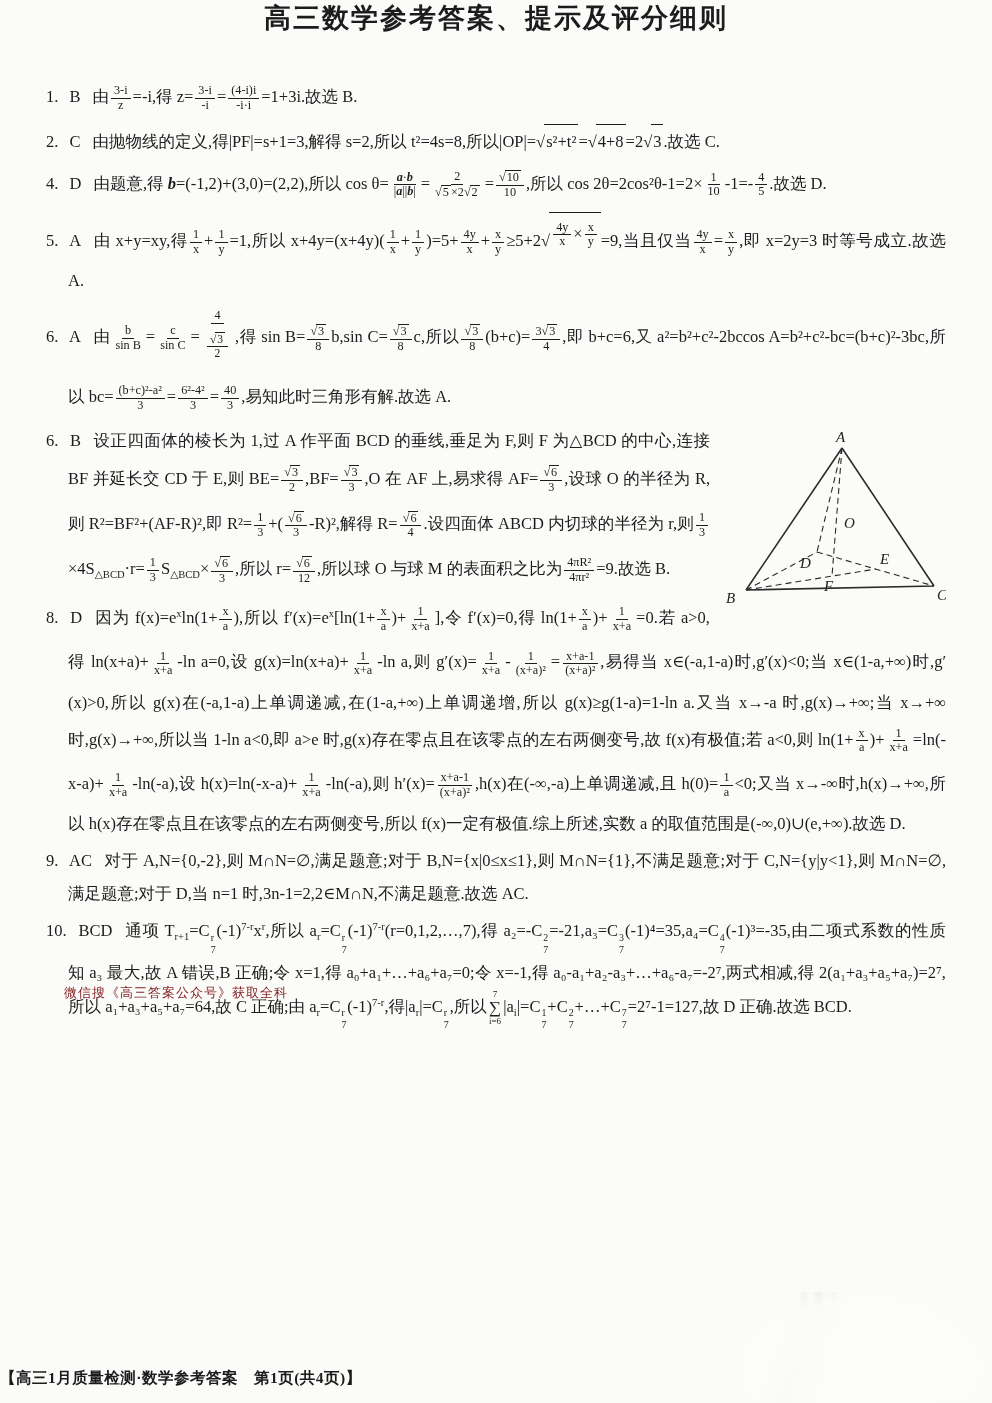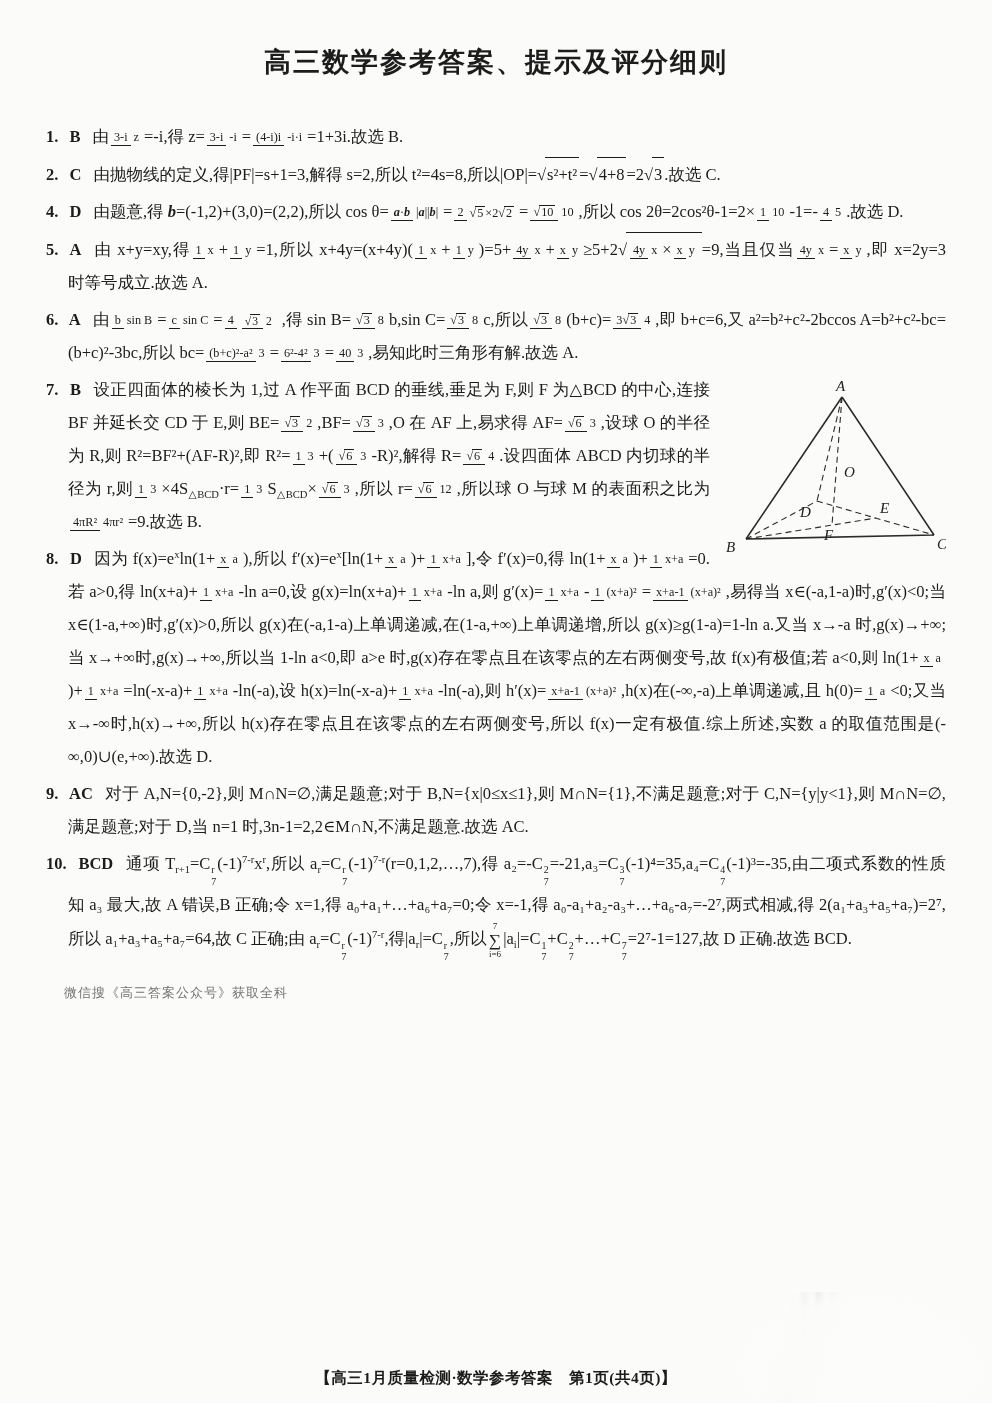--- a/index.html
+++ b/index.html
@@ -3,31 +3,31 @@
 <meta charset="utf-8">
 <style>
   html,body{margin:0;padding:0;}
   body{
     width:992px;height:1403px;position:relative;overflow:hidden;
     background:#fbfbf9;color:#1c1c1c;
     font-family:"Liberation Serif","DejaVu Serif",serif;
   }
   .title{
     text-align:center;font-size:27px;font-weight:bold;letter-spacing:2px;
-    margin:0;padding-top:44px;padding-bottom:40px;
+    margin:0;padding-bottom:40px;
   }
   .content{margin:0 46px;}
   .q{
     font-size:16.5px;line-height:2.0;text-align:justify;
     padding-left:22px;text-indent:-22px;margin-bottom:4px;
   }
-  .qn{font-weight:bold;margin-right:12px;word-spacing:7px;white-space:nowrap;margin-top:36px;}
-  
-  .fr{display:inline-flex;flex-direction:row;align-items:center;vertical-align:middle;
-      font-size:.74em;line-height:1.12;margin:0 2px;text-indent:0;}
+  .qn{font-weight:normal;margin-right:12px;word-spacing:7px;white-space:nowrap;margin-top:36px;}
+  
+  .fr{display:inline-flex;flex-direction:column;align-items:center;vertical-align:middle;
+      font-size:.74em;line-height:1.12;margin:8px 2px;text-indent:0;}
   .fr .fn{padding:0 3px;border-bottom:1.2px solid currentColor;white-space:nowrap;}
   .fr .fd{padding:0 3px;white-space:nowrap;}
   .fr .fr{font-size:.95em;}
   
   .sq{white-space:nowrap;display:inline-flex;align-items:flex-end;text-indent:0;}
   .sq .sg{margin-right:-1px;}
   .sq .rd{border-top:1.1px solid currentColor;padding:0 2px;}
   
   sup,sub{font-size:.64em;line-height:0;}
   
@@ -37,23 +37,23 @@
   .st{display:inline-flex;flex-direction:column;align-items:center;vertical-align:middle;
       line-height:1;margin:0 2px;text-indent:0;}
   .st .o,.st .u{font-size:.55em;line-height:1.15;}
   .st .m{font-size:1.05em;}
   .bv{font-weight:bold;font-style:italic;}
   
   .figwrap{float:right;width:222px;height:184px;margin:4px 0 6px 14px;text-indent:0;}
   .figwrap svg{width:100%;height:100%;}
   .figwrap text{font-size:15px;font-style:italic;fill:#222;
       font-family:"Liberation Serif","DejaVu Serif",serif;}
-  .watermark{position:absolute;left:64px;top:984px;font-size:13px;color:#737373;
+  .watermark{position:absolute;left:64px;top:984px;font-size:13px;color:#7f1d1d;
       letter-spacing:1px;}
-  .footer{position:absolute;left:0;right:0;bottom:14px;text-align:center;
+  .footer{position:absolute;left:0;right:0;bottom:14px;text-align:left;
       font-weight:bold;font-size:15.5px;letter-spacing:.5px;}
   
   .art-blob{position:absolute;right:-40px;bottom:-30px;width:430px;height:210px;
     background:radial-gradient(ellipse 62% 72% at 60% 68%,
       rgba(252,252,251,.99) 0%,rgba(252,252,251,.95) 42%,rgba(252,252,251,0) 74%);}
   .art-streaks{position:absolute;right:10px;bottom:46px;width:300px;height:110px;
     background:repeating-linear-gradient(91deg,
       rgba(251,251,250,0) 0 6px,rgba(251,251,250,.85) 6px 15px);
     filter:blur(2px);transform:rotate(-2deg);}
   .art-shadow{position:absolute;left:688px;top:1292px;width:250px;height:130px;
@@ -201,21 +201,21 @@
         <path d="M118 20 L93 124 M22 162 L93 124 M93 124 L210 158 M22 162 L152 141 M118 20 L108 148" stroke-width="1.1" stroke-dasharray="6 4"></path>
       </g>
       <text x="112" y="14">A</text>
       <text x="2" y="175">B</text>
       <text x="213" y="172">C</text>
       <text x="76" y="140">D</text>
       <text x="156" y="136">E</text>
       <text x="100" y="163">F</text>
       <text x="120" y="100">O</text>
     </svg>
-  </span><span class="qn">7. B</span><span class="qc">设正四面体的棱长为 1,过 A 作平面 BCD 的垂线,垂足为 F,则 F 为△BCD 的中心,连接 BF 并延长交 CD 于 E,则 BE=<span class="fr">
+  </span><span class="qn">6. B</span><span class="qc">设正四面体的棱长为 1,过 A 作平面 BCD 的垂线,垂足为 F,则 F 为△BCD 的中心,连接 BF 并延长交 CD 于 E,则 BE=<span class="fr">
           <span class="fn"><span class="sq">
               <span class="sg">√</span>
               <span class="rd">3</span>
             </span></span>
           <span class="fd">2</span>
         </span>,BF=<span class="fr">
           <span class="fn"><span class="sq">
               <span class="sg">√</span>
               <span class="rd">3</span>
             </span></span>

